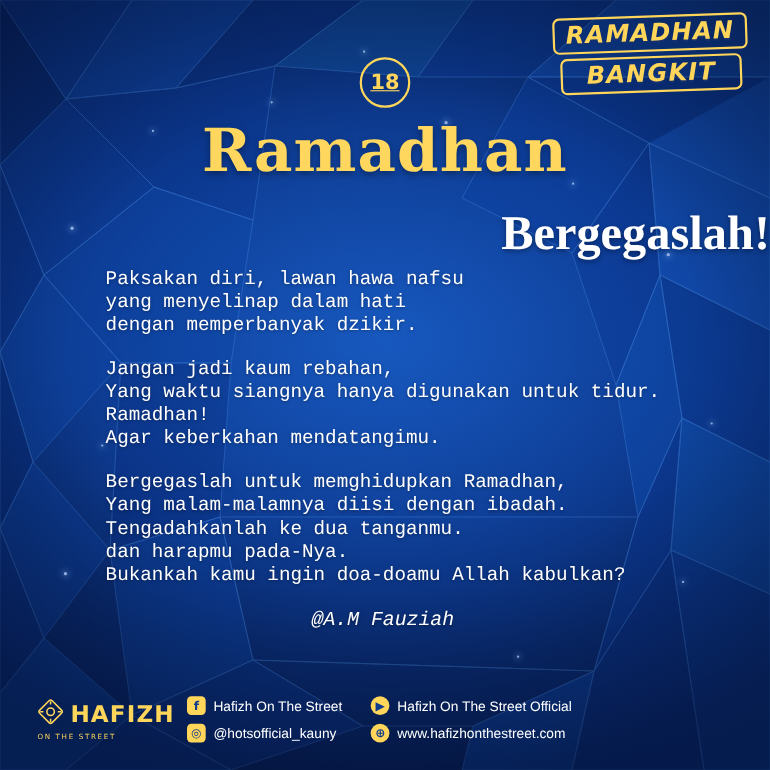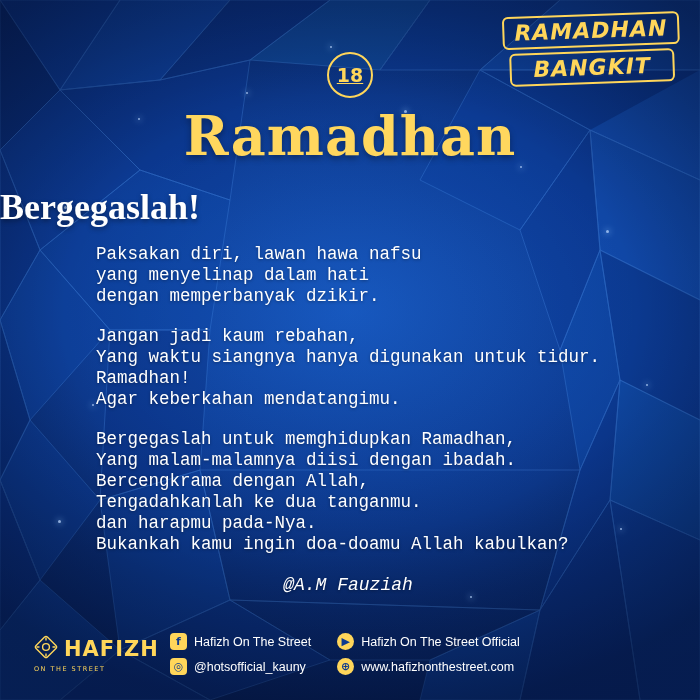--- a/index.html
+++ b/index.html
@@ -102,23 +102,23 @@
     font-weight: bold;
     color: #ffd75e;
     letter-spacing: 1px;
     text-shadow: 0 3px 6px rgba(0,0,0,.35);
     z-index: 5;
   }
   .title-sub {
     position: absolute;
     top: 186px;
     width: 100%;
-    text-align: left;
+    text-align: right;
     font-family: "Liberation Serif", serif;
-    font-size: 36px;
+    font-size: 44px;
     font-weight: bold;
     color: #ffffff;
     text-shadow: 0 2px 5px rgba(0,0,0,.4);
     z-index: 5;
   }
 
   
   .body-text {
     position: absolute;
     top: 244px;
@@ -326,21 +326,20 @@
     </div>
     <div class="stanza">
       <div>Jangan jadi kaum rebahan,</div>
       <div>Yang waktu siangnya hanya digunakan untuk tidur.</div>
       <div>Ramadhan!</div>
       <div>Agar keberkahan mendatangimu.</div>
     </div>
     <div class="stanza">
       <div>Bergegaslah untuk memghidupkan Ramadhan,</div>
       <div>Yang malam-malamnya diisi dengan ibadah.</div>
-      <div>Bercengkrama dengan Allah,</div>
       <div>Tengadahkanlah ke dua tanganmu.</div>
       <div>dan harapmu pada-Nya.</div>
       <div>Bukankah kamu ingin doa-doamu Allah kabulkan?</div>
     </div>
     <div class="author">@A.M Fauziah</div>
   </div>
 
   <div class="footer">
     <div class="footer-logo">
       <div class="logo-row">

